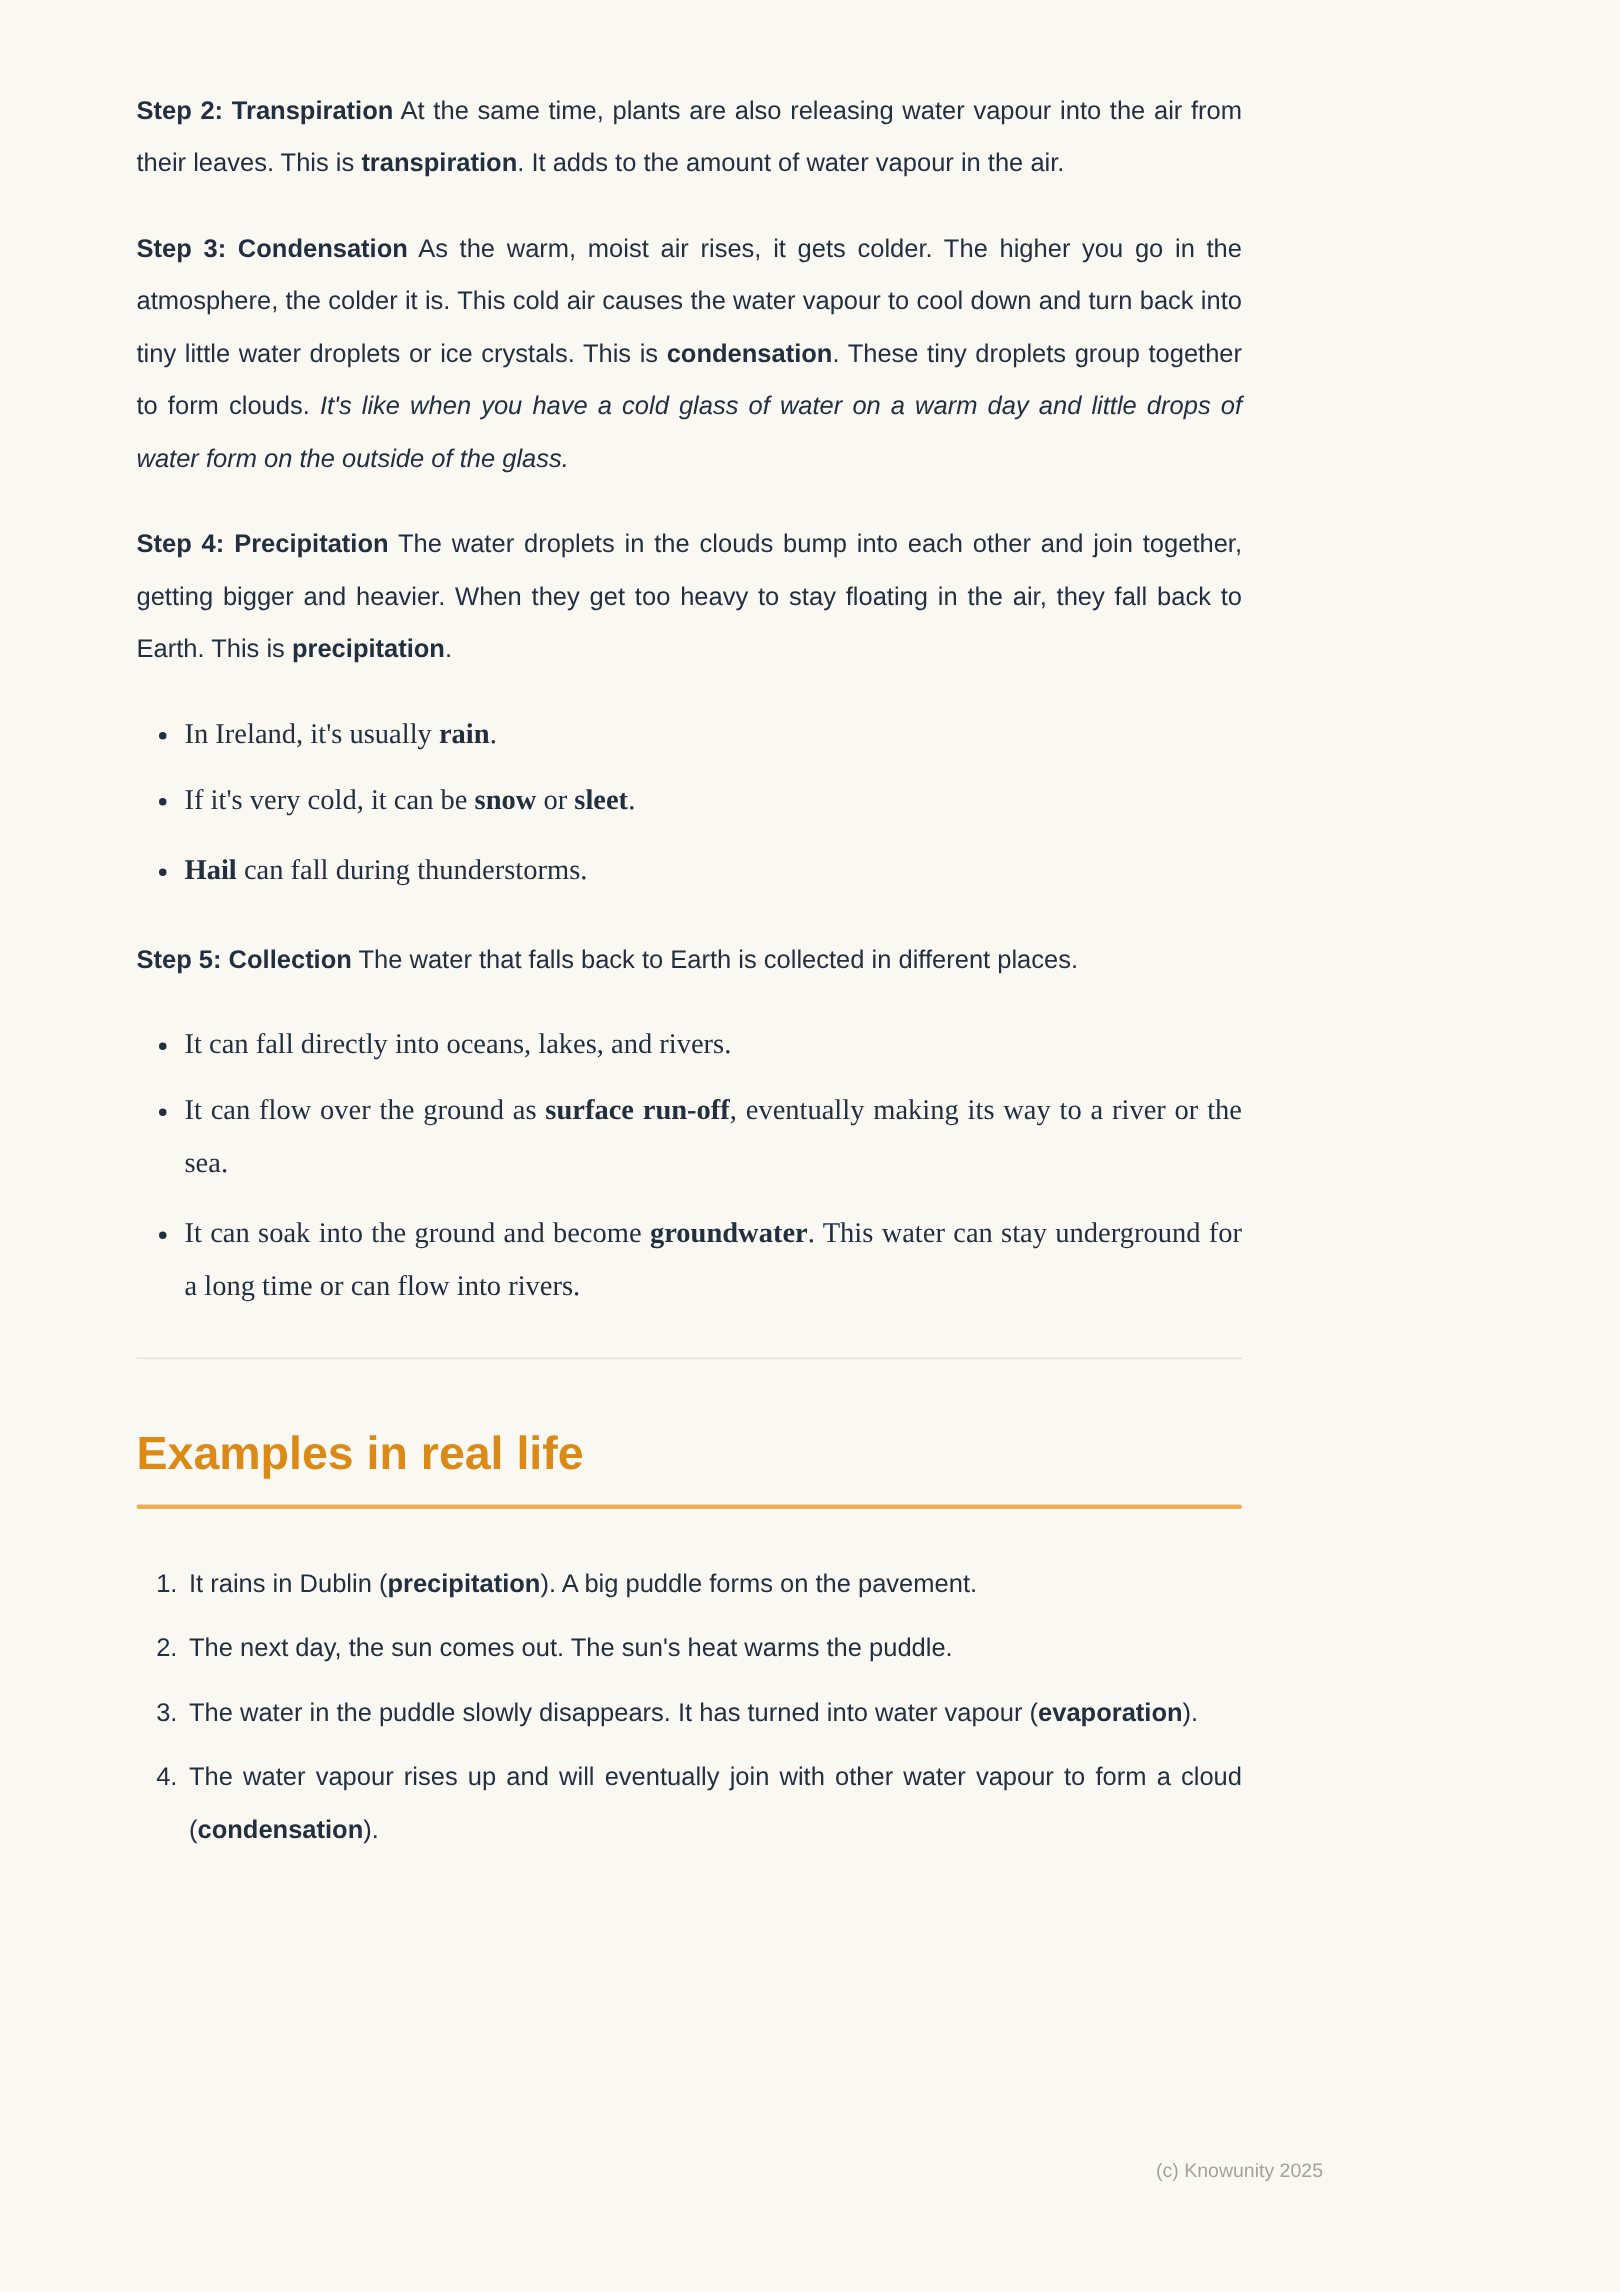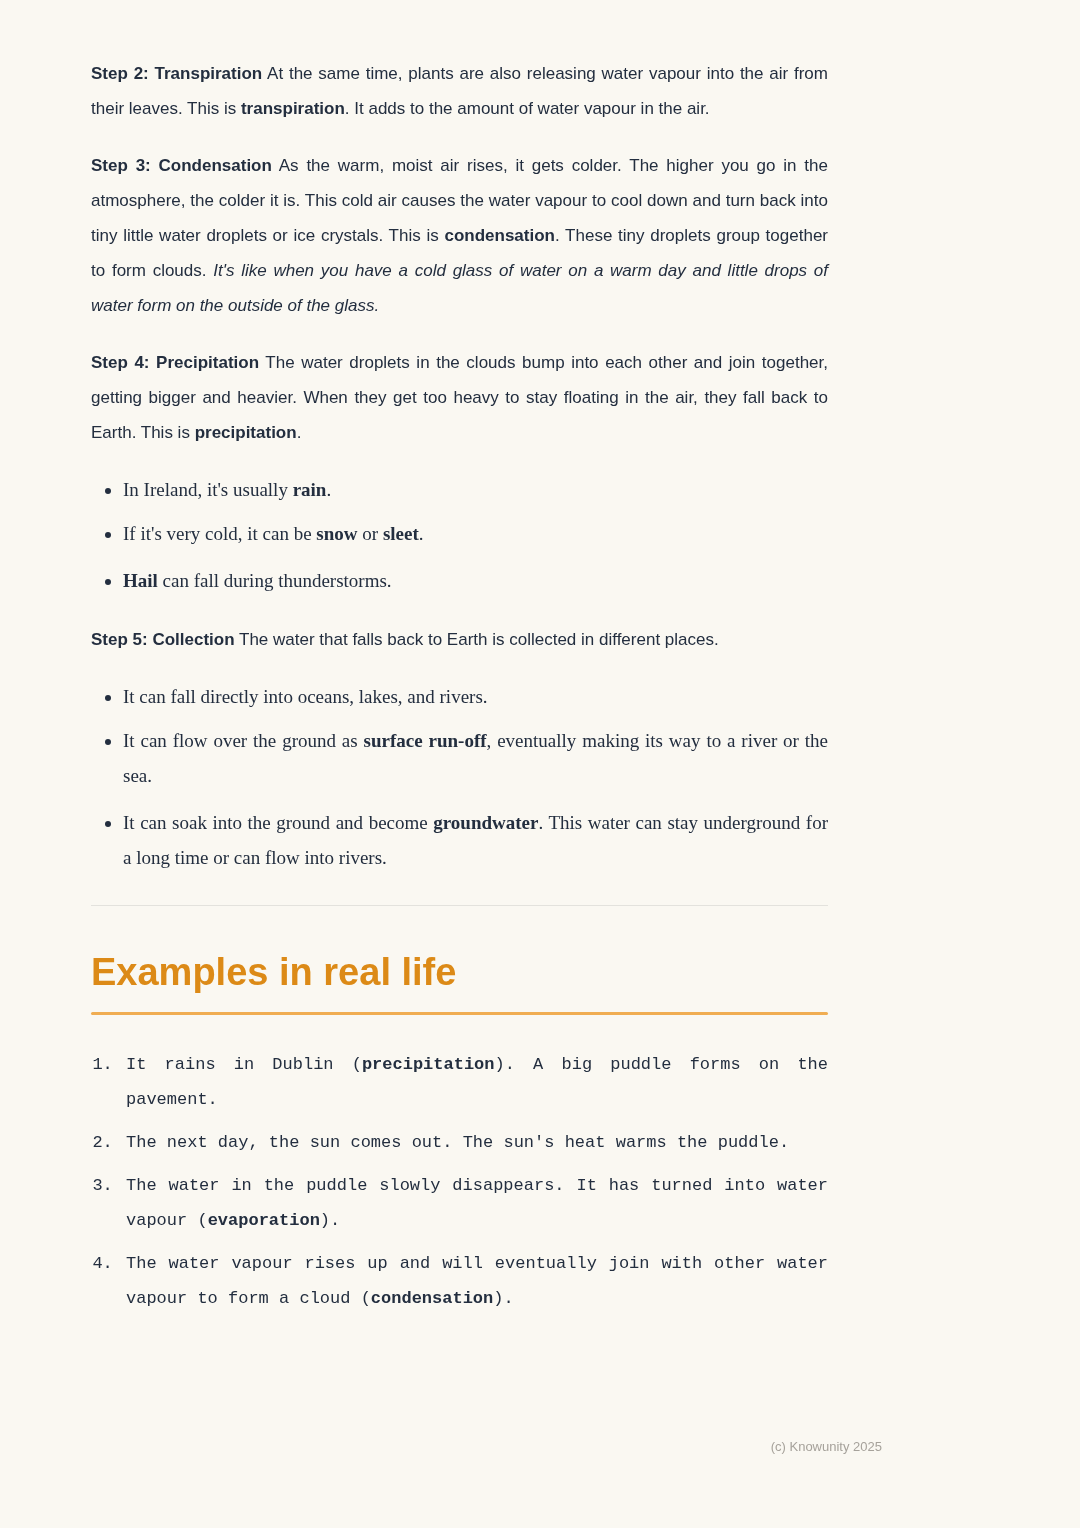--- a/index.html
+++ b/index.html
@@ -40,36 +40,35 @@
     line-height: 35px;
     margin-bottom: 9px;
     text-align: justify;
     font-family: Liberation Serif, serif;
   }
   ul.bullets li:last-child { margin-bottom: 0; margin-top: 12px; }
   ol.numbered {
     margin: 0;
     padding-left: 32px;
     list-style: decimal;
-    font-family: Liberation Mono, monospace;
   }
   ol.numbered li {
     font-size: 17px;
     line-height: 35px;
     margin-bottom: 8px;
     text-align: justify;
     padding-left: 3px;
   }
   .divider {
     border: none;
     border-top: 1px solid #E3E2DD;
     margin: 30px 0 44px 0;
   }
   .examples-heading {
-    font-size: 38px;
+    font-size: 31px;
     line-height: 1.2;
     font-weight: 700;
     color: #DC8A17;
     margin: 0 0 16px 0;
   }
   .heading-rule {
     height: 3px;
     background: #F0AD52;
     border-radius: 2px;
     margin: 0 0 32px 0;

